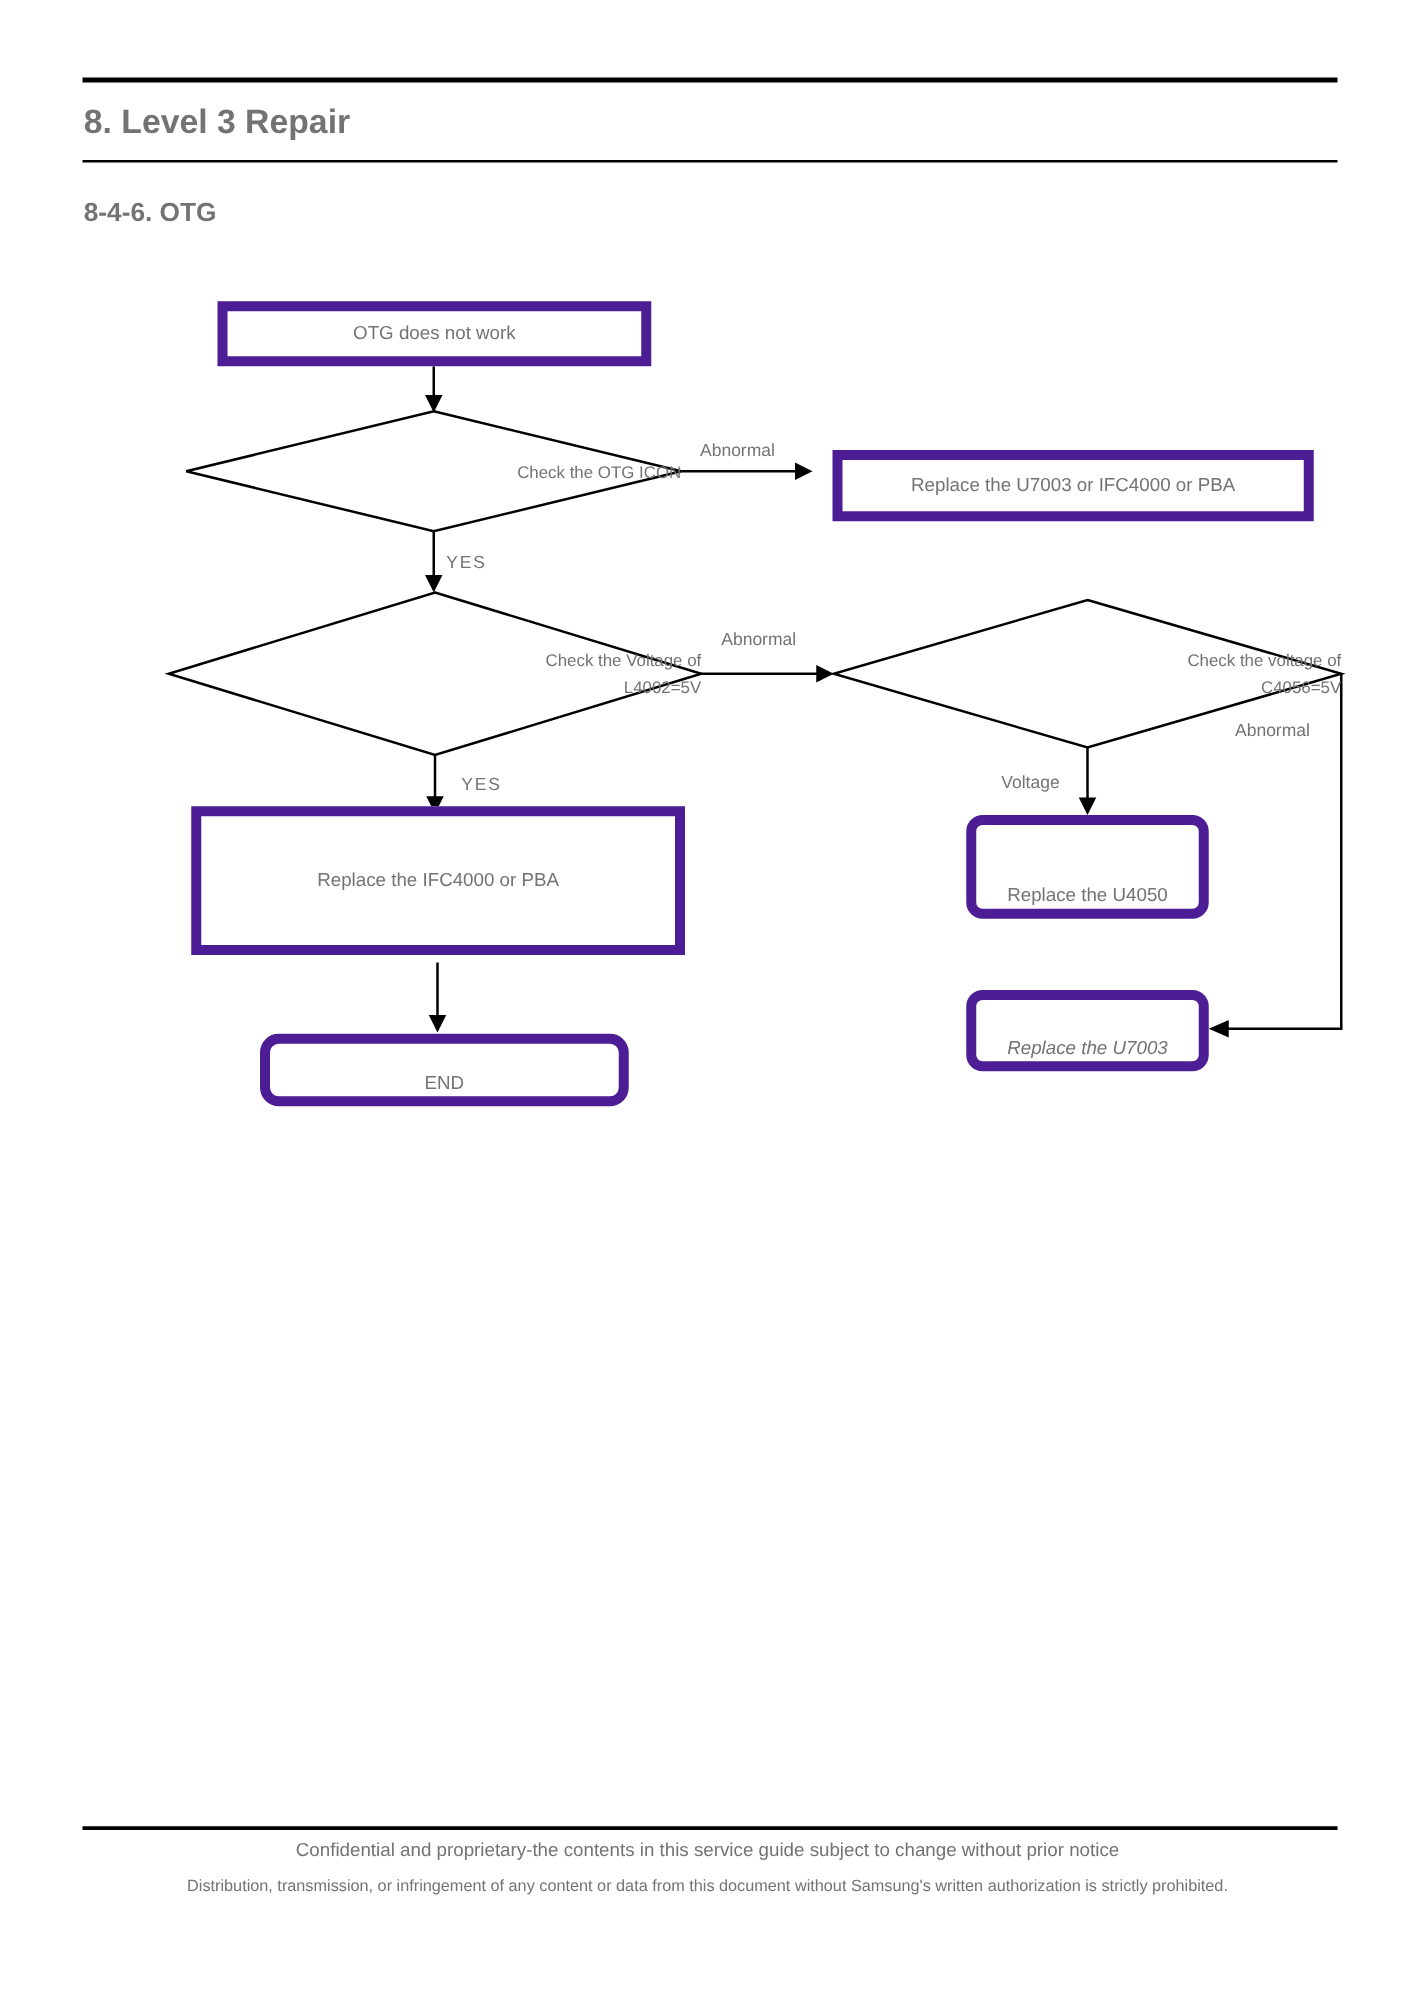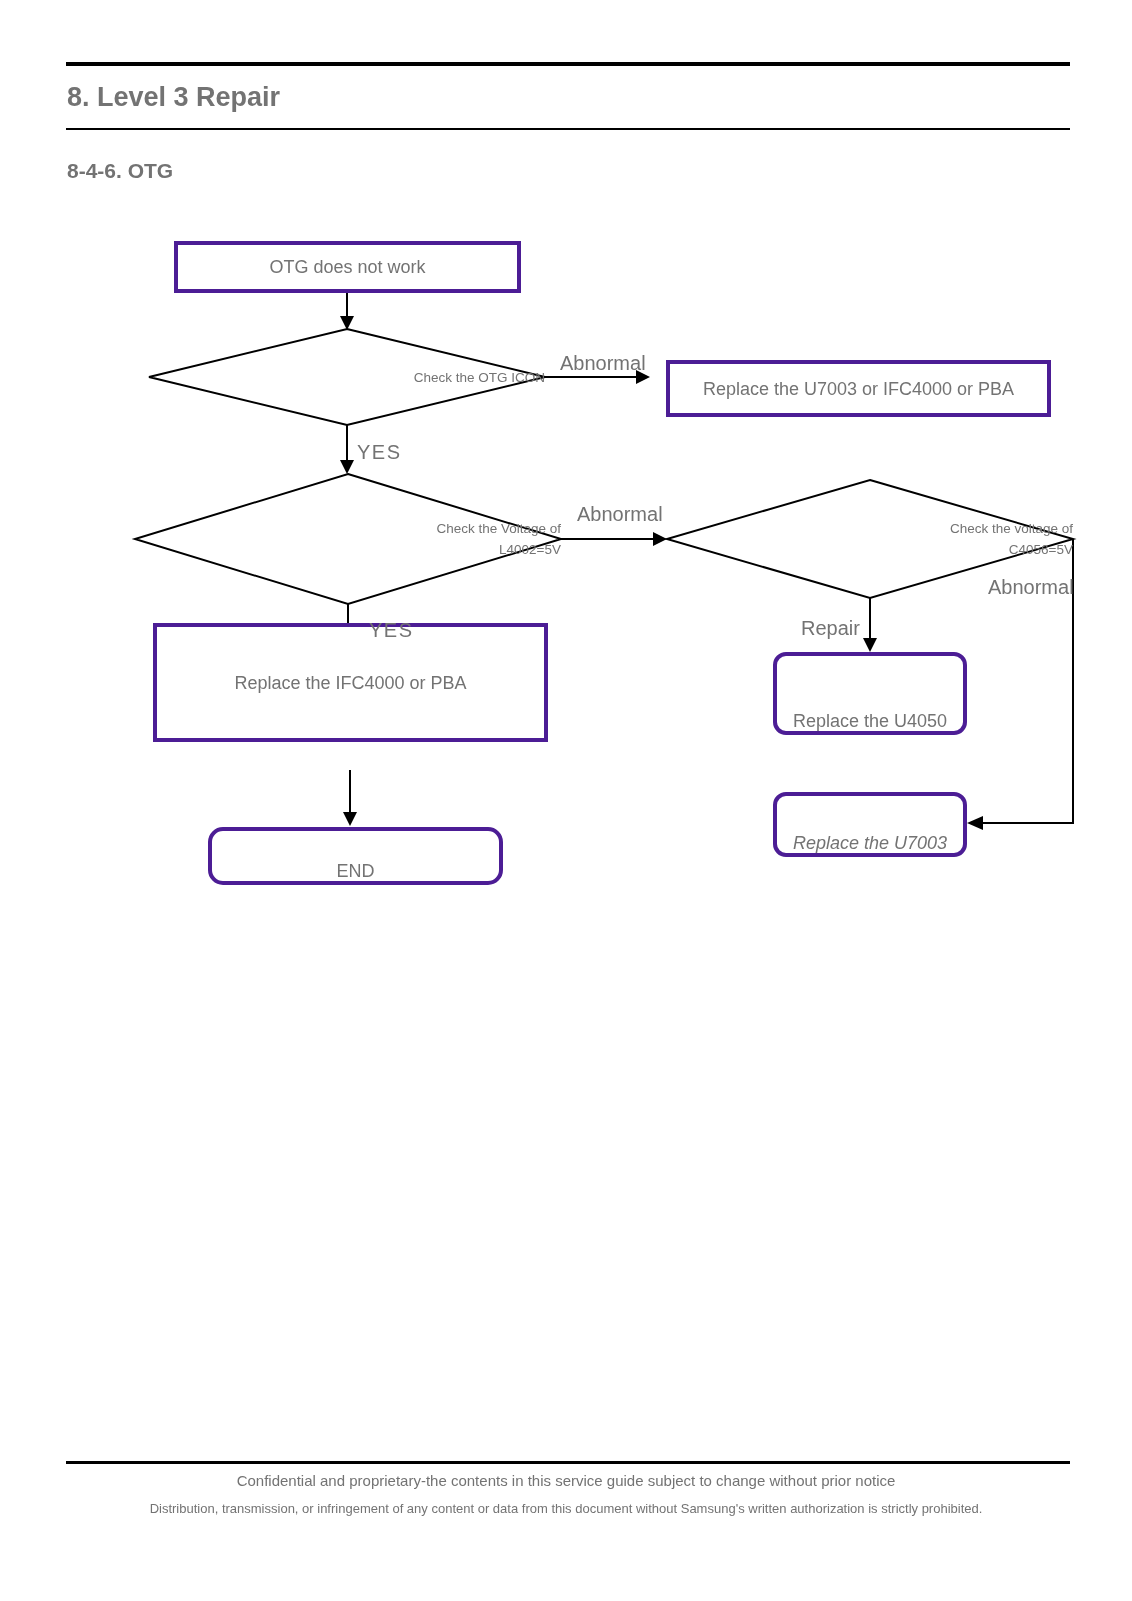--- a/index.html
+++ b/index.html
@@ -17,45 +17,45 @@
     position: absolute; left: 67px; top: 82px;
     font-size: 27px; font-weight: bold; letter-spacing: 0px;
   }
   .h2 {
     position: absolute; left: 67px; top: 159px;
     font-size: 21px; font-weight: bold;
   }
   svg.connectors { position: absolute; left: 0; top: 0; }
   .node {
     position: absolute;
-    border: 4px solid #4c1d95;
+    border: 8px solid #4c1d95;
     box-sizing: border-box;
     display: flex;
     align-items: center;
     justify-content: center;
     text-align: center;
-    font-size: 18px;
+    font-size: 15px;
     line-height: 20px;
     background: #ffffff;
   }
   .rounded { border-radius: 13px; align-items: flex-end; }
   .dtext {
     position: absolute;
     display: flex;
     flex-direction: column;
     align-items: flex-end;
     justify-content: center;
     text-align: center;
     font-size: 13.5px;
     line-height: 21px;
     pointer-events: none;
   }
   .edge-label {
     position: absolute;
-    font-size: 20px;
+    font-size: 14px;
     white-space: nowrap;
   }
   .footer-line {
     position: absolute;
     left: 0; width: 1132px;
     text-align: center;
   }
   .footer-1 { top: 1472px; font-size: 15px; }
   .footer-2 { top: 1501px; font-size: 13px; }
 </style>
@@ -123,21 +123,21 @@
   </svg>
 
   <div class="node" style="left:174px; top:241px; width:347px; height:52px;">
     <span>OTG does not work</span>
   </div>
 
   <div class="node" style="left:666px; top:360px; width:385px; height:57px;">
     <span>Replace the U7003 or IFC4000 or PBA</span>
   </div>
 
-  <div class="node" style="left:153px; top:623px; width:395px; height:119px;">
+  <div class="node" style="left:153px; top:645px; width:395px; height:119px;">
     <span>Replace the IFC4000 or PBA</span>
   </div>
 
   <div class="node rounded" style="left:773px; top:652px; width:194px; height:83px;">
     <span>Replace the U4050</span>
   </div>
 
   <div class="node rounded" style="left:773px; top:792px; width:194px; height:65px;font-style:italic;">
     <span>Replace the U7003</span>
   </div>
@@ -157,20 +157,20 @@
 
   <div class="dtext" style="left:667px; top:480px; width:406px; height:118px;">
     <span>Check the voltage of</span>
     <span>C4056=5V</span>
   </div>
 
   <div class="edge-label" style="left:560px; top:352px;">Abnormal</div>
   <div class="edge-label" style="left:357px; top:441px; letter-spacing:1.5px;">YES</div>
   <div class="edge-label" style="left:577px; top:503px;">Abnormal</div>
   <div class="edge-label" style="left:369px; top:619px; letter-spacing:1.5px;">YES</div>
-  <div class="edge-label" style="left:801px; top:617px;">Repair</div>
+  <div class="edge-label" style="left:801px; top:617px;">Voltage</div>
   <div class="edge-label" style="left:988px; top:576px;">Abnormal</div>
 
   <div class="rule" style="left:66px; top:1461px; width:1004px; height:3px;"></div>
   <div class="footer-line footer-2">Distribution, transmission, or infringement of any content or data from this document without Samsung's written authorization is strictly prohibited.</div>
   <div class="footer-line footer-1">Confidential and proprietary-the contents in this service guide subject to change without prior notice</div>
 
 </div>
 
 </body></html>

